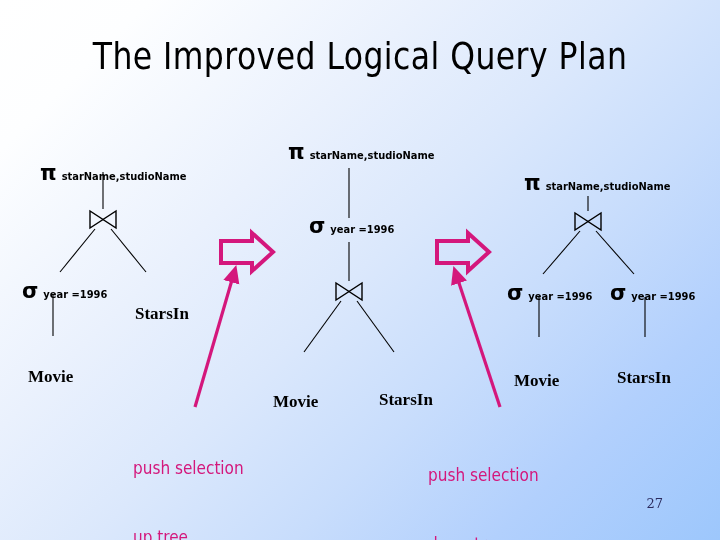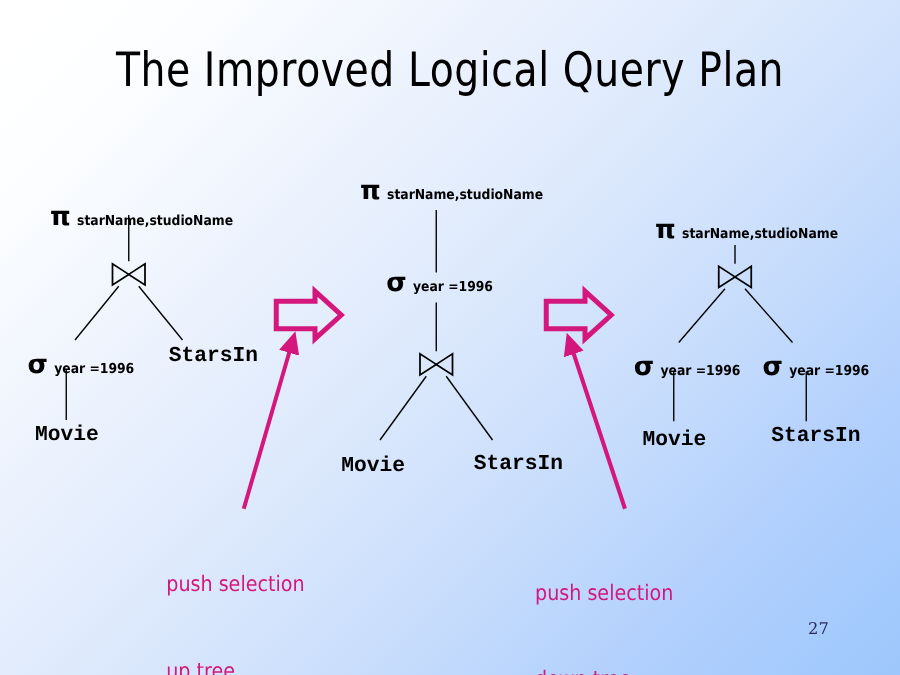--- a/index.html
+++ b/index.html
@@ -42,21 +42,22 @@
     color: #000000;
     white-space: nowrap;
     transform: scaleX(0.92);
   }
 
   
   .node {
     position: absolute;
     white-space: nowrap;
     color: #000000;
-    font-family: Liberation Mono, monospace;
+    font-family: Liberation Serif, serif;
+    margin-top: 28px;
   }
   
   .rel {
     font-size: 17px;
     font-weight: 700;
     letter-spacing: 0px;
   }
   
   .op-sym {
     font-family: "DejaVu Sans", sans-serif;

